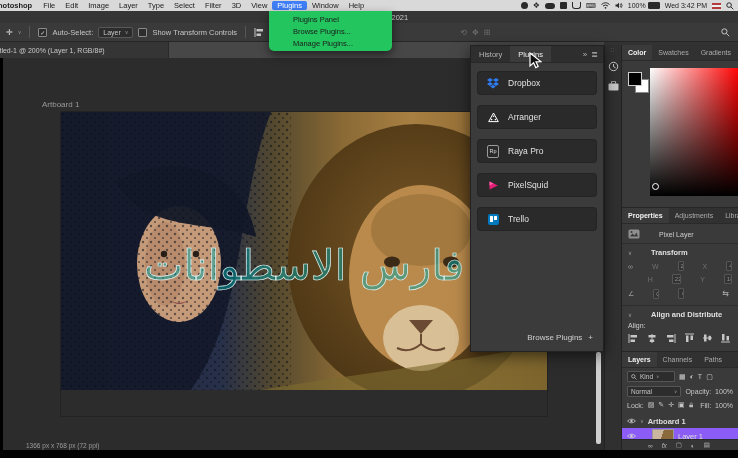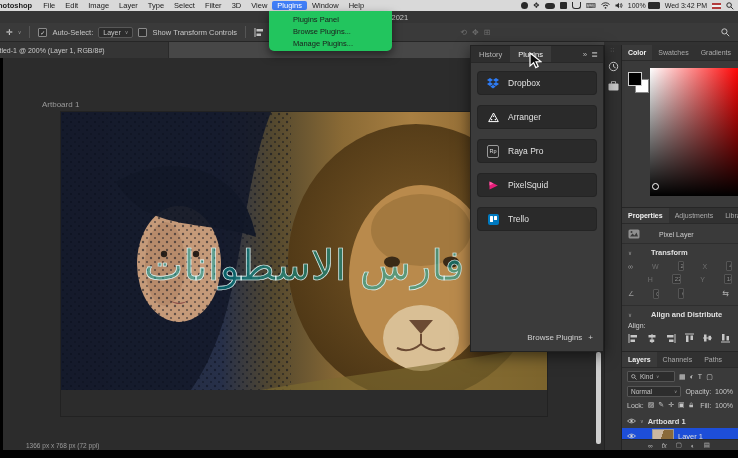--- a/index.html
+++ b/index.html
@@ -108,21 +108,21 @@
   .divline{height:1px;background:#2e2e2e;margin:4px 0;}
   .aligngrp{display:flex;gap:7px;align-items:center;}
 
   
   .lrow{display:flex;align-items:center;gap:4px;font-size:7px;color:#c6c6c6;padding:0 5px;}
   .kindbox{display:flex;align-items:center;gap:3px;background:#2d2d2d;border:1px solid #555;
            border-radius:1px;padding:1px 3px;font-size:6.5px;width:40px;}
   .blendbox{display:flex;align-items:center;gap:3px;background:#2d2d2d;border:1px solid #555;
             border-radius:1px;padding:1px 3px;font-size:6.5px;width:56px;justify-content:space-between;}
   .layerrow{display:flex;align-items:center;gap:4px;font-size:7.5px;color:#ddd;padding:0 5px;height:14px;}
-  .layerrow.sel{background:#1d4ed8;height:16px;}
+  .layerrow.sel{background:#8b5cf6;height:16px;}
   .thumb{width:20px;height:12px;border:1px solid #9a9a9a;
          background:linear-gradient(110deg,#cbb7a0 0 45%,#8a6a3a 45% 100%);}
   .lbottom{position:absolute;left:0;right:0;bottom:0;height:10px;background:#353535;border-top:1px solid #2a2a2a;
            display:flex;align-items:center;gap:9px;padding-left:26px;font-size:6.5px;color:#b5b5b5;}
 
   
   .menudrop{left:269px;top:11px;width:99px;background:#22c55e;border-radius:0 0 5px 5px;
             box-shadow:0 4px 10px rgba(0,0,0,.5);z-index:50;padding:2px 12px;}
   .menudrop .dmi{font-size:7.5px;color:#1c1c1c;padding:1.5px 8px 1.5px 12px;white-space:nowrap;}
 

